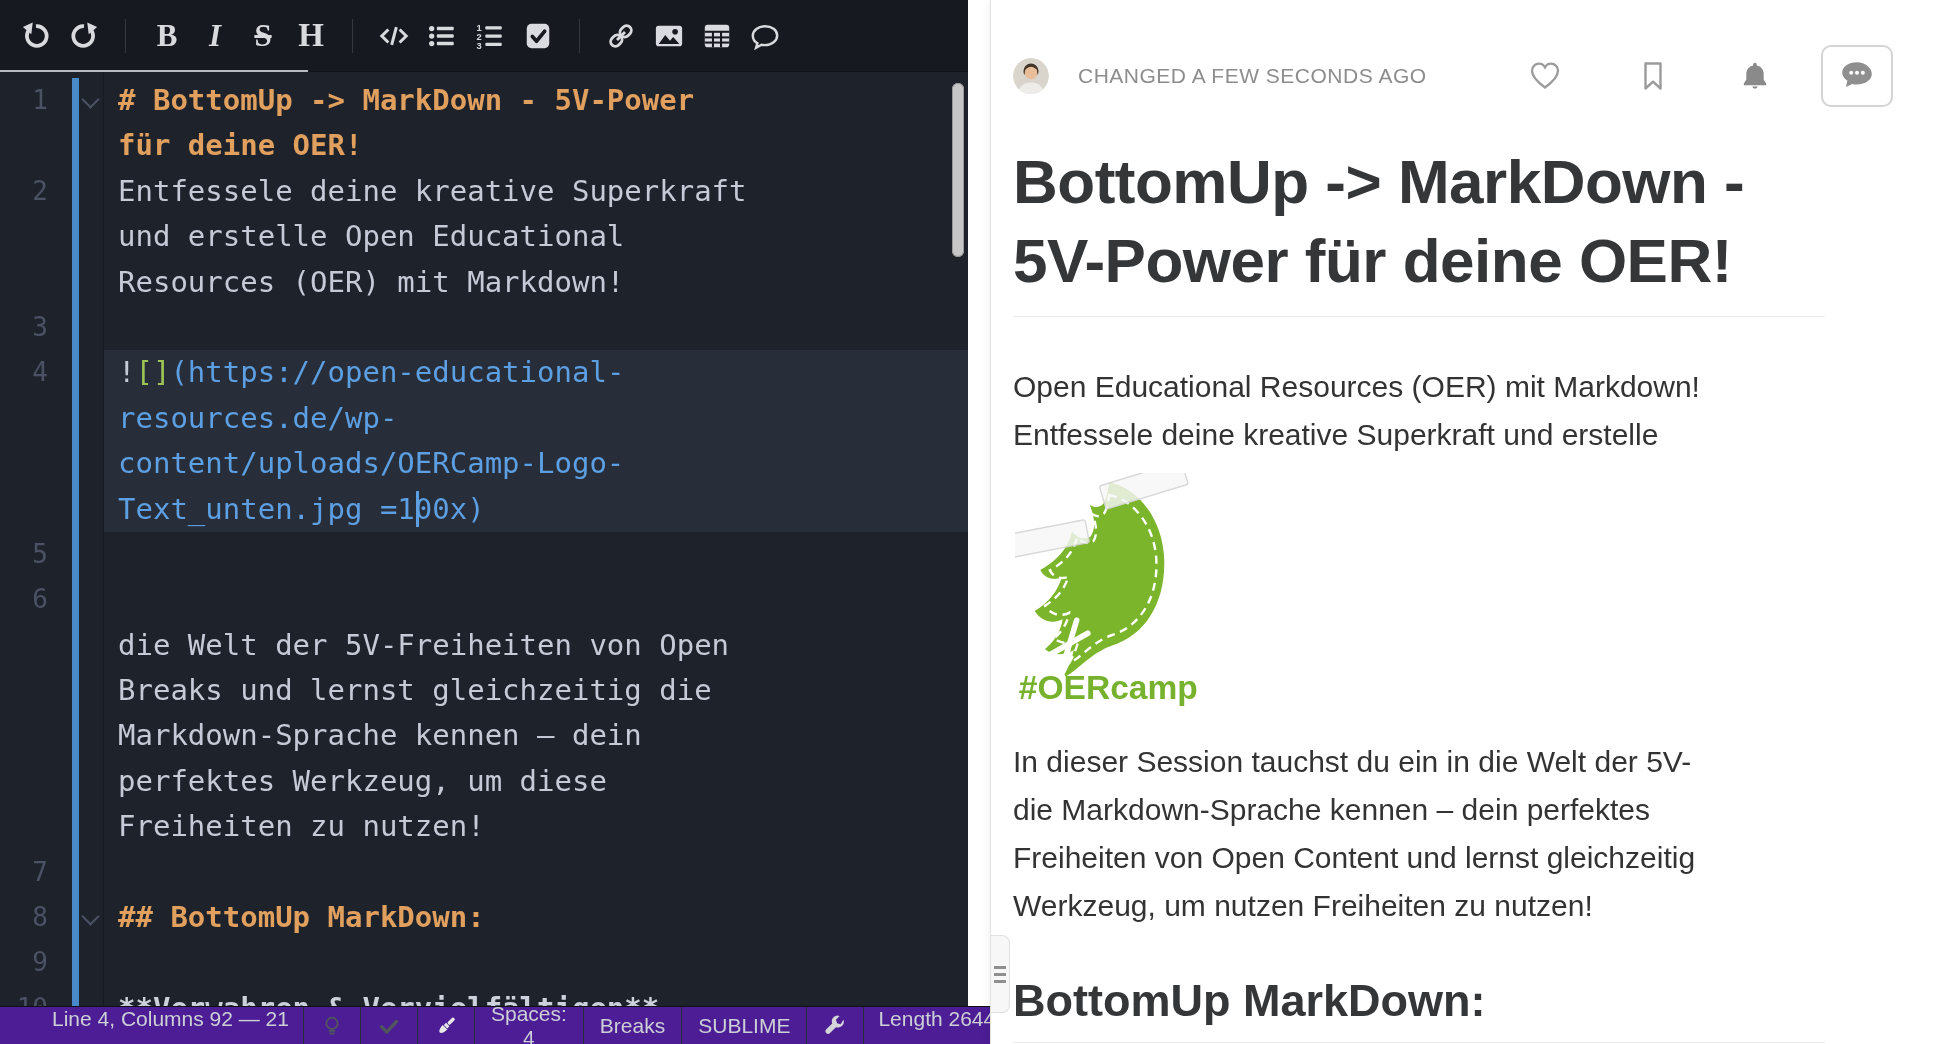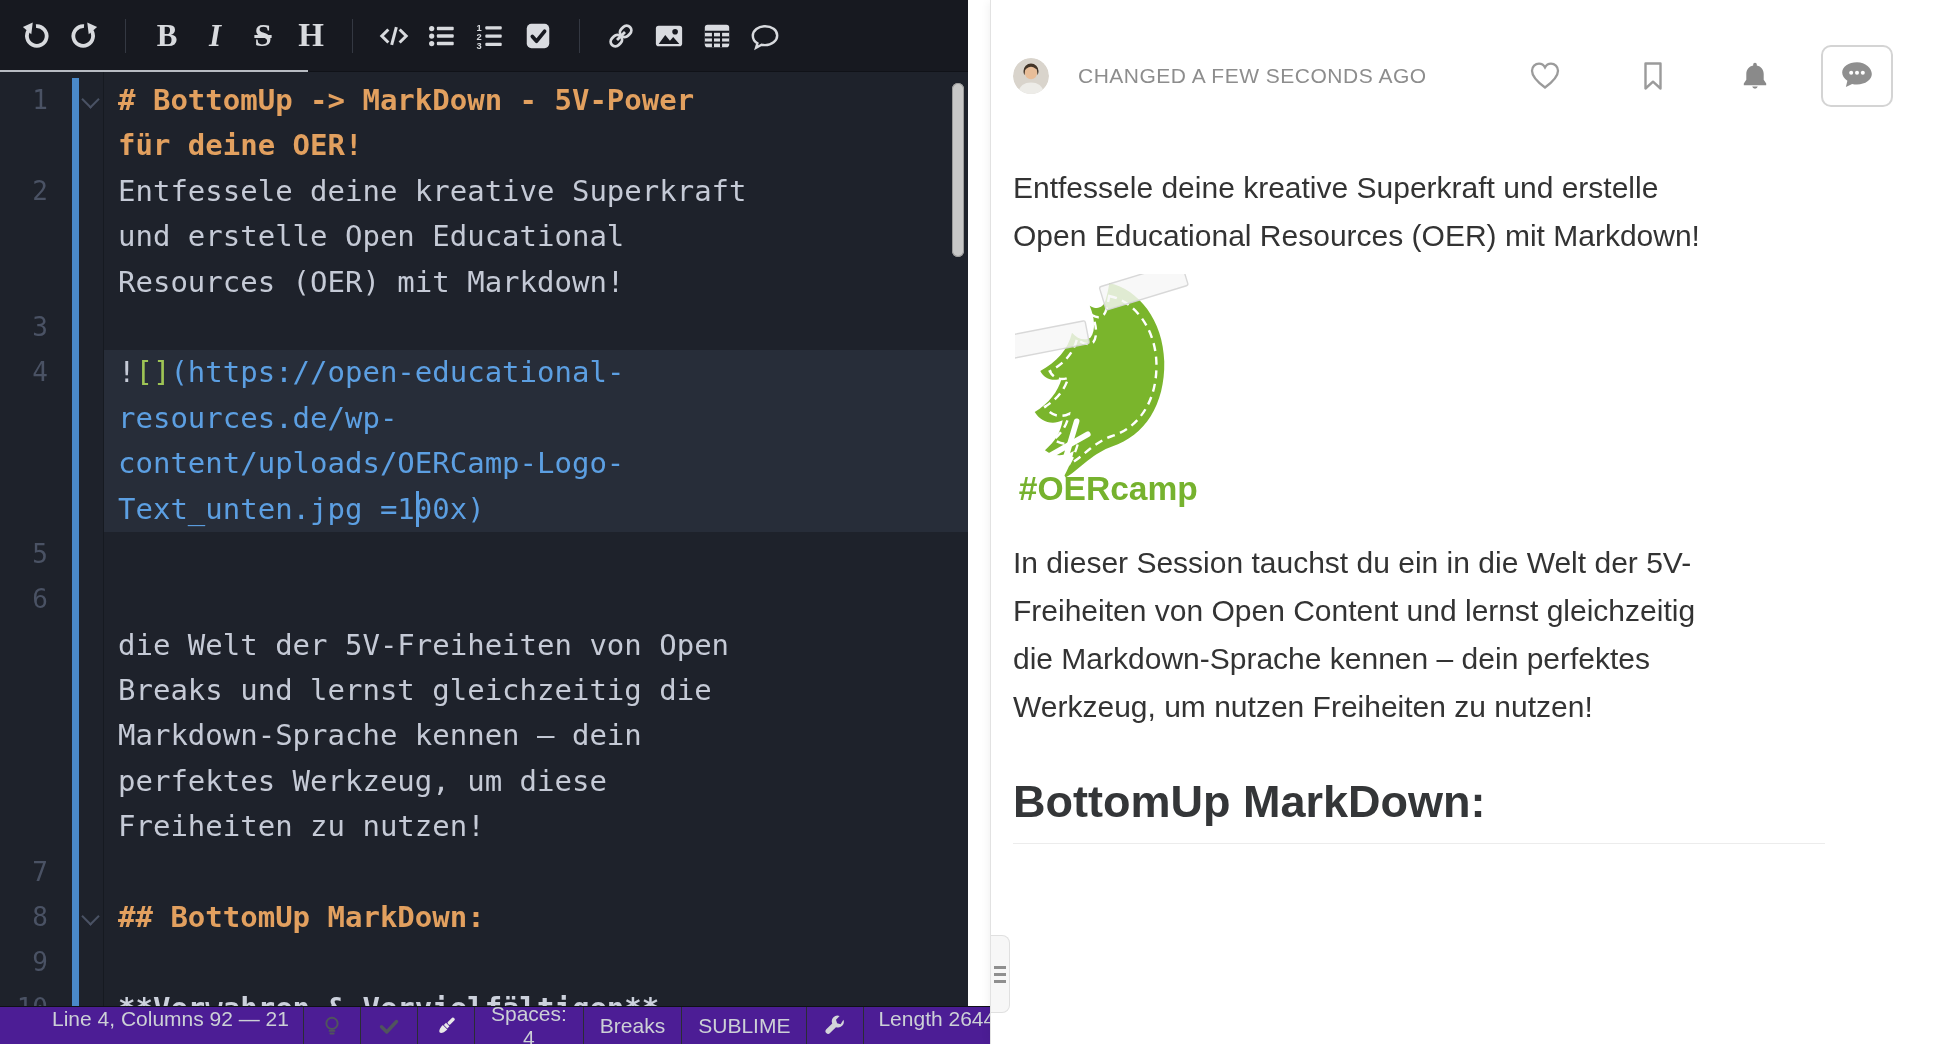--- a/index.html
+++ b/index.html
@@ -293,45 +293,49 @@
         <svg viewBox="0 0 34 30">
           <path d="M17 2 C9 2 3 6.3 3 11.8 c0 3.1 1.9 5.8 4.9 7.6 L6.5 25.5 l5.9-3 c1.5 .4 3 .5 4.6 .5 8 0 14-4.3 14-9.8 S25 2 17 2 z" fill="#8f8f8f"></path>
           <circle cx="11.5" cy="12" r="1.9" fill="#ffffff"></circle>
           <circle cx="17" cy="12" r="1.9" fill="#ffffff"></circle>
           <circle cx="22.5" cy="12" r="1.9" fill="#ffffff"></circle>
         </svg>
       </button>
     </div>
 
     <div class="pv-body">
+      <h1 class="pv-title">
+          <div class="tline">BottomUp -&gt; MarkDown -</div>
+          <div class="tline">5V-Power für deine OER!</div>
+        </h1>
       <div class="pv-p pv-p1">
+          <div class="tline">Open Educational Resources (OER) mit Markdown!</div>
           <div class="tline">Entfessele deine kreative Superkraft und erstelle</div>
-          <div class="tline">Open Educational Resources (OER) mit Markdown!</div>
         </div>
 
       <div class="logo">
         <svg viewBox="0 0 210 250">
           <path fill="#7ab52c" d="M101 10 C132 16 159 50 160 94 C161 140 139 174 104 185 C95 188 86 194 78 200 C69 207 61 215 51 220 C57 209 61 200 63 190 C53 196 41 196 32 189 C43 180 49 169 51 157 C39 163 27 158 21 148 C36 139 46 126 50 112 C40 116 31 112 27 104 C44 95 57 81 61 63 C67 70 75 72 81 68 C87 60 85 46 80 34 C88 39 95 36 97 28 C99 22 100 16 101 10 Z"></path>
           <path fill="none" stroke="#ffffff" stroke-width="3" stroke-dasharray="10 7" transform="translate(14,15) scale(0.86)" d="M101 10 C132 16 159 50 160 94 C161 140 139 174 104 185 C95 188 86 194 78 200 C69 207 61 215 51 220 C57 209 61 200 63 190 C53 196 41 196 32 189 C43 180 49 169 51 157 C39 163 27 158 21 148 C36 139 46 126 50 112 C40 116 31 112 27 104 C44 95 57 81 61 63 C67 70 75 72 81 68 C87 60 85 46 80 34 C88 39 95 36 97 28 C99 22 100 16 101 10 Z"></path>
           <rect x="92" y="0" width="92" height="26" rx="2" fill="rgba(246,246,246,0.82)" stroke="rgba(212,212,212,0.9)" stroke-width="1.5" transform="rotate(-17 138 13)"></rect>
           <rect x="-8" y="58" width="86" height="25" rx="2" fill="rgba(246,246,246,0.82)" stroke="rgba(212,212,212,0.9)" stroke-width="1.5" transform="rotate(-11 35 70)"></rect>
           <g stroke="#ffffff" fill="none">
             <circle cx="26" cy="205" r="8.5" stroke-width="4"></circle>
             <circle cx="45" cy="223" r="8.5" stroke-width="4"></circle>
             <path d="M32 198 L78 172" stroke-width="6" stroke-linecap="round"></path>
             <path d="M48 218 L66 158" stroke-width="6" stroke-linecap="round"></path>
           </g>
           <text x="100" y="243" text-anchor="middle" font-size="36" font-weight="bold" font-family="Liberation Sans, sans-serif" fill="#76b22e">#OERcamp</text>
         </svg>
       </div>
 
       <div class="pv-p pv-p2">
           <div class="tline">In dieser Session tauchst du ein in die Welt der 5V-</div>
+          <div class="tline">die Markdown-Sprache kennen – dein perfektes</div>
           <div class="tline">Freiheiten von Open Content und lernst gleichzeitig</div>
-          <div class="tline">die Markdown-Sprache kennen – dein perfektes</div>
           <div class="tline">Werkzeug, um nutzen Freiheiten zu nutzen!</div>
         </div>
       <h2 class="pv-h2">BottomUp MarkDown:</h2>
     </div>
 
     <div class="toc-tab">
       <i></i>
       <i></i>
       <i></i>
     </div>

